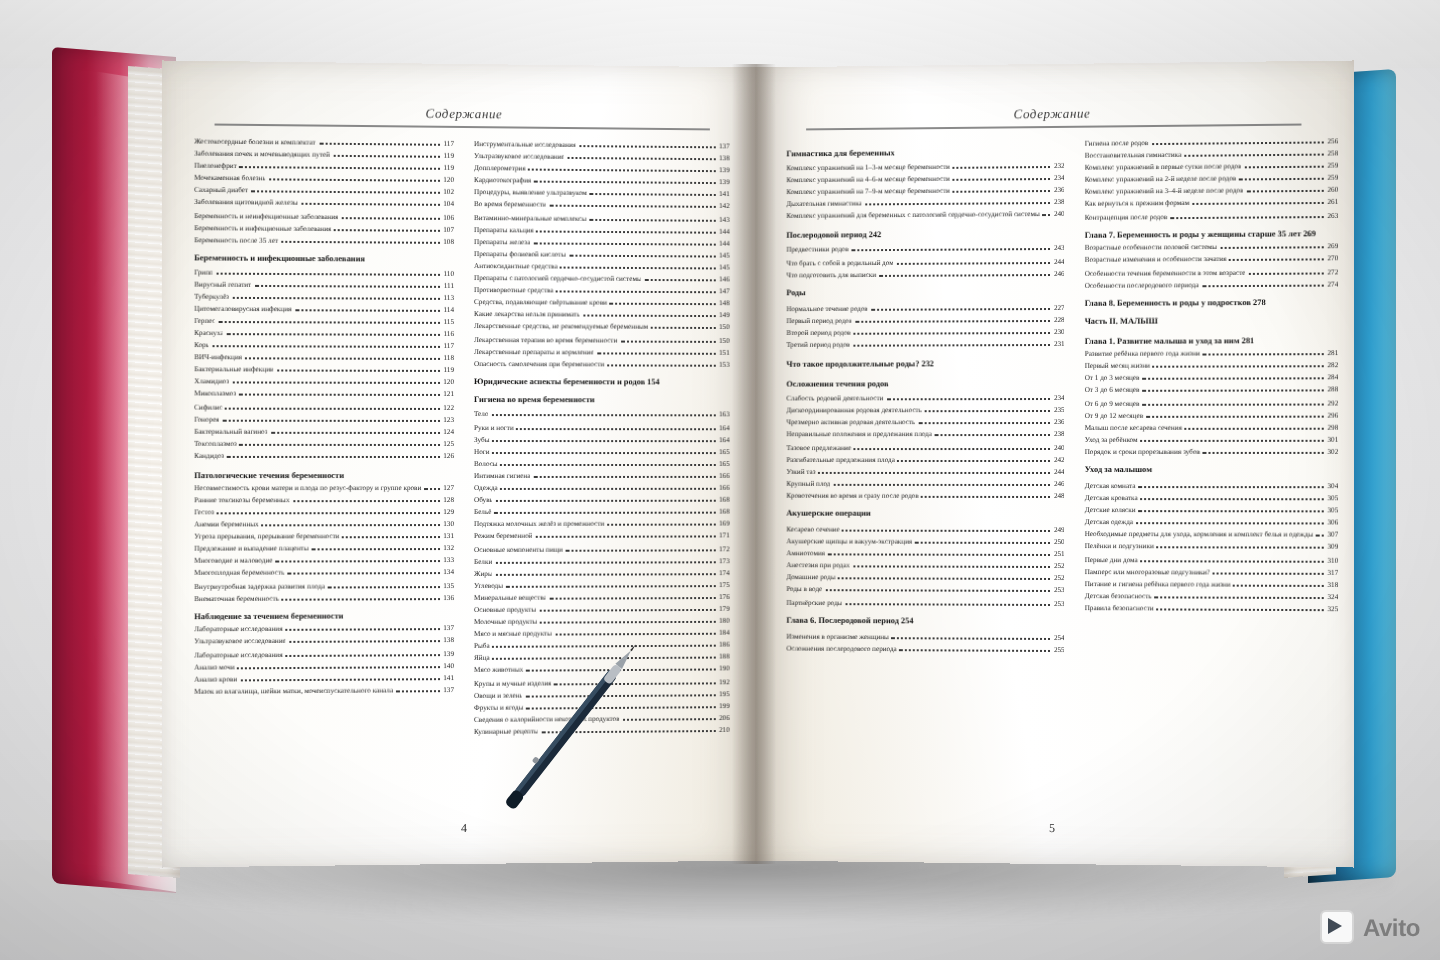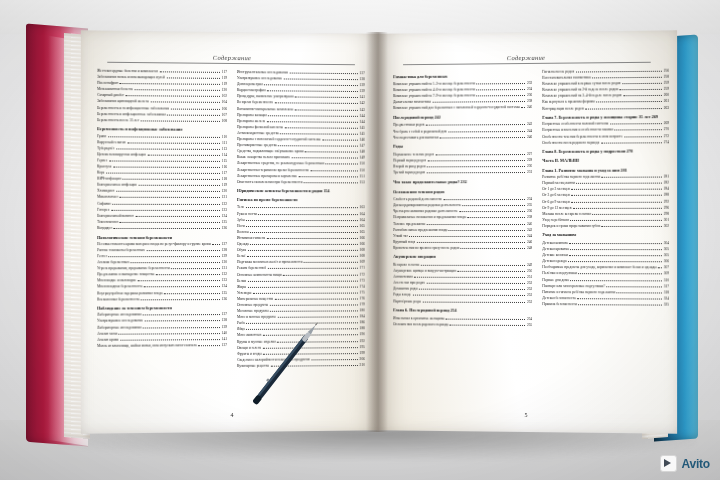--- a/index.html
+++ b/index.html
@@ -229,21 +229,21 @@
     left: 3px; top: 3px;
     width: 0; height: 0;
     border-left: 7px solid #2f3a46;
     border-top: 4.5px solid transparent;
     border-bottom: 4.5px solid transparent;
   }
   .wm-text {
     font-family: "Liberation Sans", sans-serif;
     font-size: 12px;
     font-weight: bold;
-    color: #0c4a6e;
+    color: #737373;
     letter-spacing: -0.2px;
   }
   .vignette {
     position: absolute;
     inset: 0;
     pointer-events: none;
     background: radial-gradient(ellipse at 50% 48%, rgba(0,0,0,0) 55%, rgba(0,0,0,0.10) 100%);
   }
 </style>
 </head>

